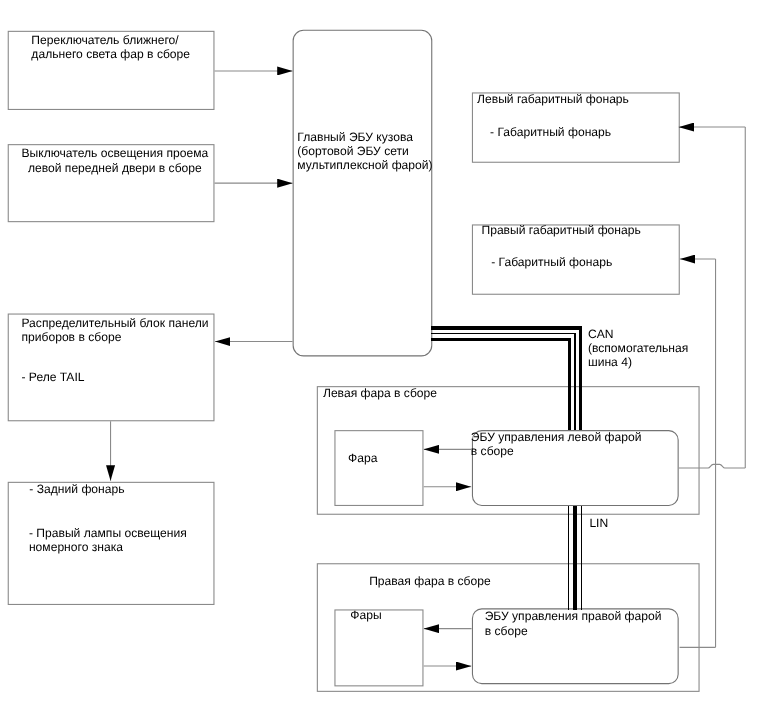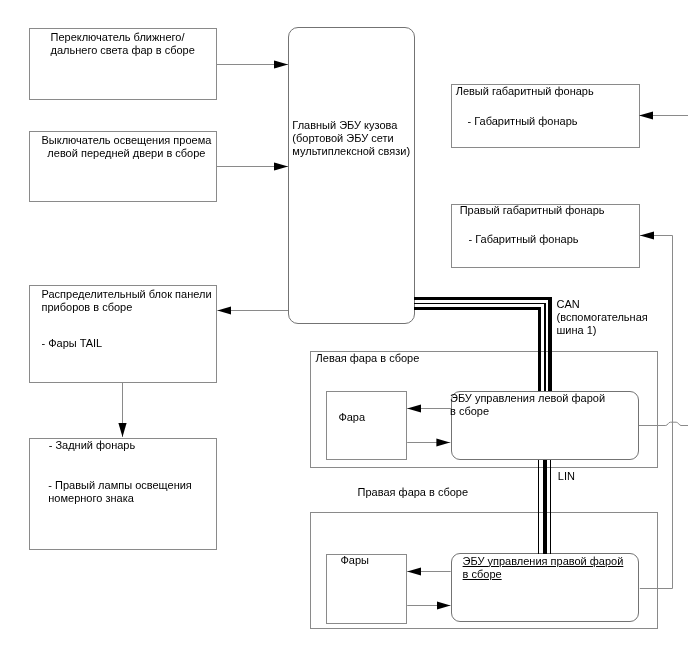--- a/index.html
+++ b/index.html
@@ -1,18 +1,18 @@
 <!DOCTYPE html>
 <html><head>
 <meta charset="utf-8">
 <style>
   html,body{margin:0;padding:0;background:#ffffff;}
   body{width:688px;height:658px;position:relative;overflow:hidden;
        font-family:"Liberation Sans", sans-serif;color:#000;}
-  #stage{position:absolute;left:0;top:0;width:548px;height:658px;margin-left:22px;}
+  #stage{position:absolute;left:0;top:0;width:548px;height:658px;}
   .box{position:absolute;box-sizing:border-box;border:1px solid #8a8a8a;background:#fff;}
   .rbox{position:absolute;box-sizing:border-box;border:1px solid #737373;background:#fff;border-radius:10px;}
   .rbox.small{border-radius:9px;}
   .txt{position:absolute;font-size:11px;line-height:13px;white-space:pre;color:#000;transform:translateZ(0);}
   svg.lines{position:absolute;left:0;top:0;width:688px;height:658px;overflow:visible;z-index:5;pointer-events:none;}
 </style>
 </head>
 <body>
 
 <div id="stage">
@@ -67,54 +67,54 @@
   <div class="txt" style="left:28.5px;top:30.8px;">Переключатель ближнего/
 дальнего света фар в сборе</div>
 
   <div class="box" style="left:6.5px;top:130.5px;width:188px;height:71.5px;"></div>
   <div class="txt" style="left:19.5px;top:133.6px;text-align:center;">Выключатель освещения проема
 левой передней двери в сборе</div>
 
   <div class="rbox" style="left:266px;top:27px;width:126.5px;height:296.5px;"></div>
   <div class="txt" style="left:270.3px;top:119.3px;">Главный ЭБУ кузова
 (бортовой ЭБУ сети
-мультиплексной связи)</div>
+мультиплексной фарой)</div>
 
   <div class="box" style="left:429px;top:84px;width:188.6px;height:64px;"></div>
   <div class="txt" style="left:433.7px;top:84.6px;">Левый габаритный фонарь</div>
   <div class="txt" style="left:445.5px;top:115.4px;">- Габаритный фонарь</div>
 
   <div class="box" style="left:429px;top:204px;width:188.6px;height:64px;"></div>
   <div class="txt" style="left:437.7px;top:204px;">Правый габаритный фонарь</div>
   <div class="txt" style="left:446.5px;top:233.4px;">- Габаритный фонарь</div>
 
   <div class="box" style="left:6.5px;top:285px;width:188px;height:98px;"></div>
   <div class="txt" style="left:19.5px;top:288.2px;">Распределительный блок панели
 приборов в сборе</div>
-  <div class="txt" style="left:19.5px;top:337.4px;">- Фары TAIL</div>
+  <div class="txt" style="left:19.5px;top:337.4px;">- Реле TAIL</div>
 
   <div class="box" style="left:6.5px;top:438px;width:188px;height:112px;"></div>
   <div class="txt" style="left:26.7px;top:439px;">- Задний фонарь</div>
   <div class="txt" style="left:26.3px;top:479.3px;">- Правый лампы освещения
 номерного знака</div>
 
   <div class="box" style="left:287.5px;top:350.5px;width:348.5px;height:117.5px;"></div>
   <div class="txt" style="left:293.6px;top:352.4px;text-align:right;">Левая фара в сборе</div>
   <div class="box" style="left:303.6px;top:390.8px;width:81.4px;height:69.5px;"></div>
   <div class="txt" style="left:316.4px;top:411px;">Фара</div>
   <div class="rbox small" style="left:428.8px;top:390.8px;width:188.4px;height:69.5px;"></div>
   <div class="txt" style="left:428px;top:391.5px;">ЭБУ управления левой фарой
 в сборе</div>
 
   <div class="box" style="left:287.5px;top:511.5px;width:348.5px;height:117.5px;"></div>
-  <div class="txt" style="left:295.6px;top:486px;padding-left:40px;">Правая фара в сборе</div>
+  <div class="txt" style="left:295.6px;top:523px;padding-left:40px;">Правая фара в сборе</div>
   <div class="box" style="left:303.5px;top:553.5px;width:81.5px;height:70px;"></div>
   <div class="txt" style="left:318.5px;top:554.1px;">Фары</div>
   <div class="rbox small" style="left:428.7px;top:553.1px;width:188.6px;height:69.4px;"></div>
-  <div class="txt" style="left:440.6px;top:554.9px;text-decoration:underline;">ЭБУ управления правой фарой
+  <div class="txt" style="left:440.6px;top:554.9px;">ЭБУ управления правой фарой
 в сборе</div>
 
   <div class="txt" style="left:534.5px;top:298.1px;">CAN
 (вспомогательная
-шина 1)</div>
+шина 4)</div>
   <div class="txt" style="left:535.8px;top:470px;">LIN</div>
 
 </div>
 
 </body></html>

